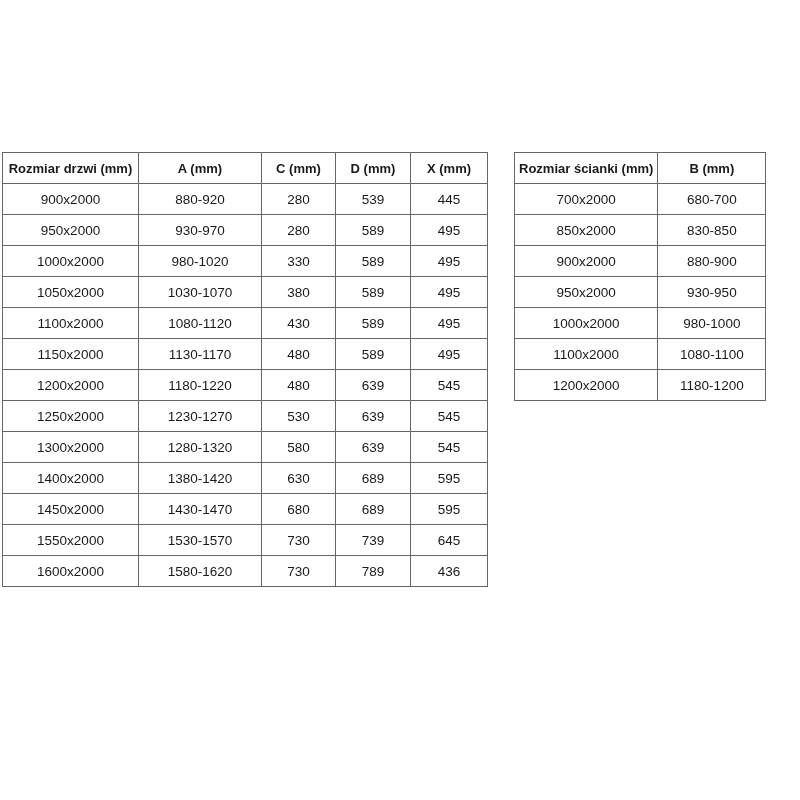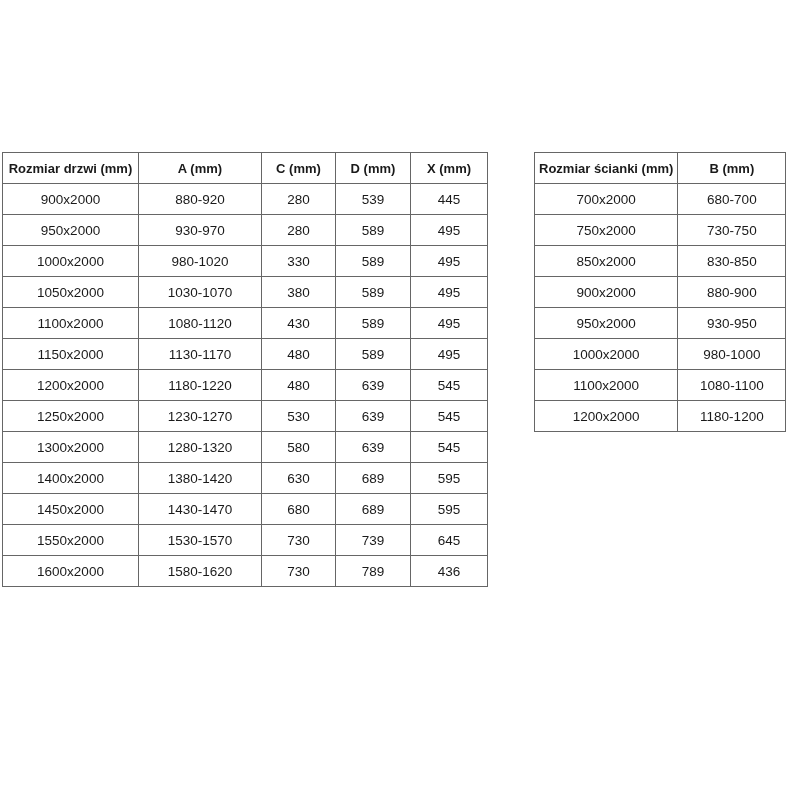--- a/index.html
+++ b/index.html
@@ -37,21 +37,21 @@
   table.spec-table th {
     font-weight: bold;
     font-size: 13px;
   }
   #door-table {
     left: 2px;
     top: 152px;
     border-radius: 26px;
   }
   #wall-table {
-    left: 534px;
+    left: 514px;
     top: 152px;
   }
 </style>
 </head>
 <body>
 
 <div class="stage">
 
   <table class="spec-table" id="door-table">
     <colgroup>
@@ -175,24 +175,20 @@
           <th>Rozmiar ścianki (mm)</th>
           <th>B (mm)</th>
         </tr>
     </thead>
     <tbody>
         <tr>
           <td>700x2000</td>
           <td>680-700</td>
         </tr>
         <tr>
-          <td>750x2000</td>
-          <td>730-750</td>
-        </tr>
-        <tr>
           <td>850x2000</td>
           <td>830-850</td>
         </tr>
         <tr>
           <td>900x2000</td>
           <td>880-900</td>
         </tr>
         <tr>
           <td>950x2000</td>
           <td>930-950</td>

